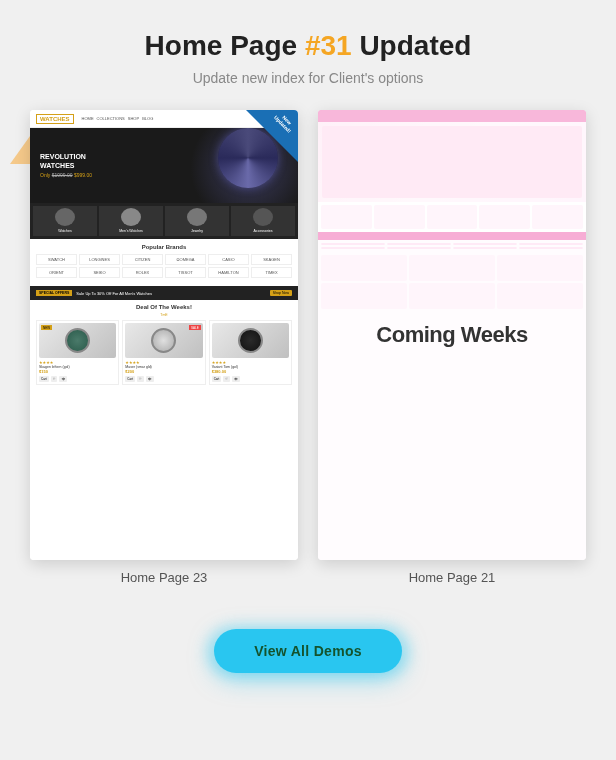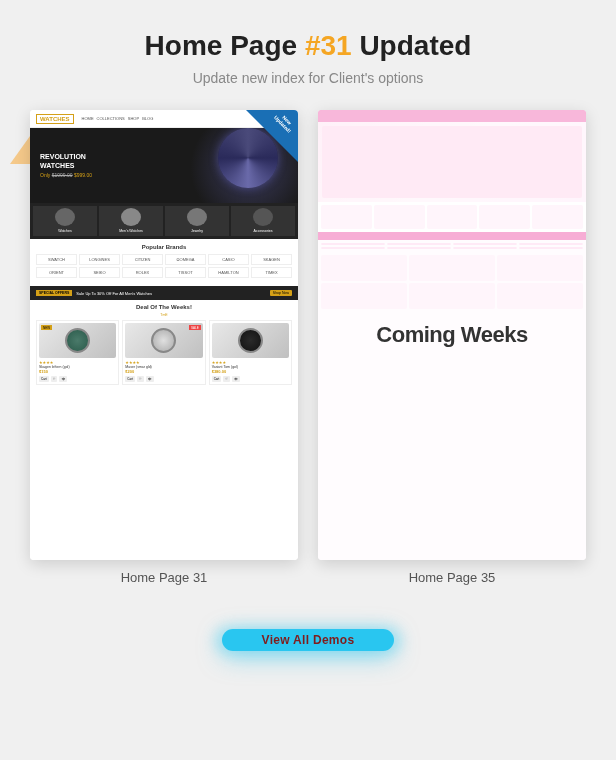--- a/index.html
+++ b/index.html
@@ -496,24 +496,24 @@
     }
 
     
     .view-demos-section {
       margin-top: 20px;
       display: flex;
       justify-content: center;
     }
     .view-demos-btn {
       background: #29c6f0;
-      color: #7f1d1d;
-      font-size: 12px;
+      color: #14532d;
+      font-size: 14px;
       font-weight: 700;
-      padding: 4px 40px;
+      padding: 14px 40px;
       border-radius: 30px;
       border: none;
       cursor: pointer;
       box-shadow: 0 6px 24px rgba(41,198,240,0.5);
       position: relative;
       letter-spacing: 0.3px;
     }
     
     .view-demos-btn::before {
       content: '';
@@ -697,21 +697,21 @@
                   <div class="watch-product-action">Cart</div>
                   <div class="watch-product-action">♡</div>
                   <div class="watch-product-action">👁</div>
                 </div>
               </div>
             </div>
           </div>
 
         </div>
       </div>
-      <div class="demo-label">Home Page 31</div>
+      <div class="demo-label">Home Page 23</div>
     </div>
 
     <div class="demo-card">
       <div class="demo-preview">
         <div class="coming-soon-site">
 
           <div class="coming-soon-bg">
             <div class="cs-top-bar"></div>
             <div class="cs-hero-section">
               <div class="cs-hero-left"></div>
@@ -748,21 +748,21 @@
                 <div class="cs-footer-item"></div>
               </div>
             </div>
           </div>
 
           <div class="coming-soon-blur-overlay"></div>
 
           <div class="coming-soon-text">Coming Weeks</div>
         </div>
       </div>
-      <div class="demo-label">Home Page 35</div>
+      <div class="demo-label">Home Page 21</div>
     </div>
 
   </div>
 
   <div class="view-demos-section">
     <button class="view-demos-btn">View All Demos</button>
   </div>
 
 </div>
 

